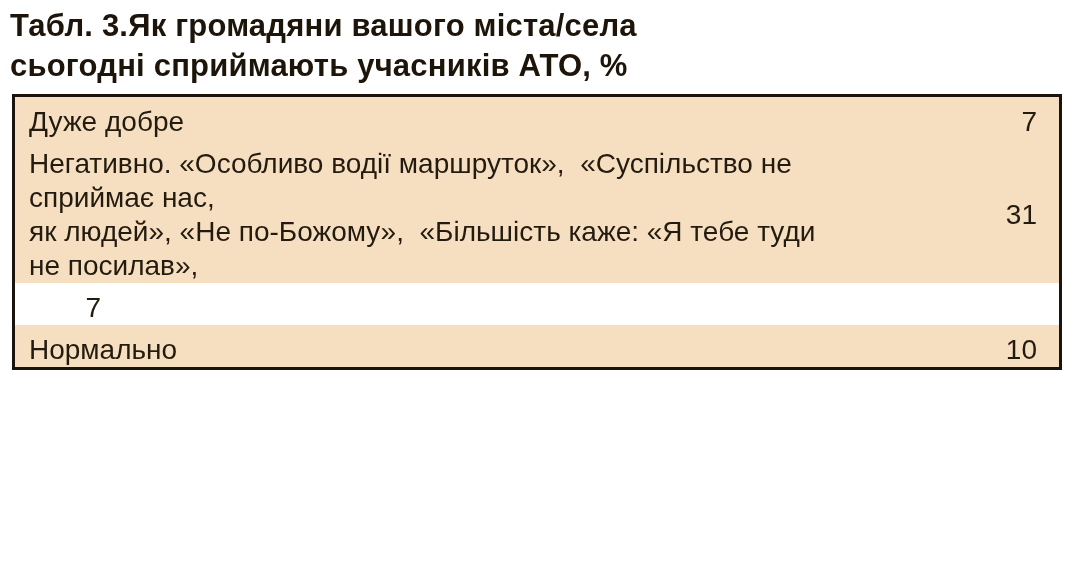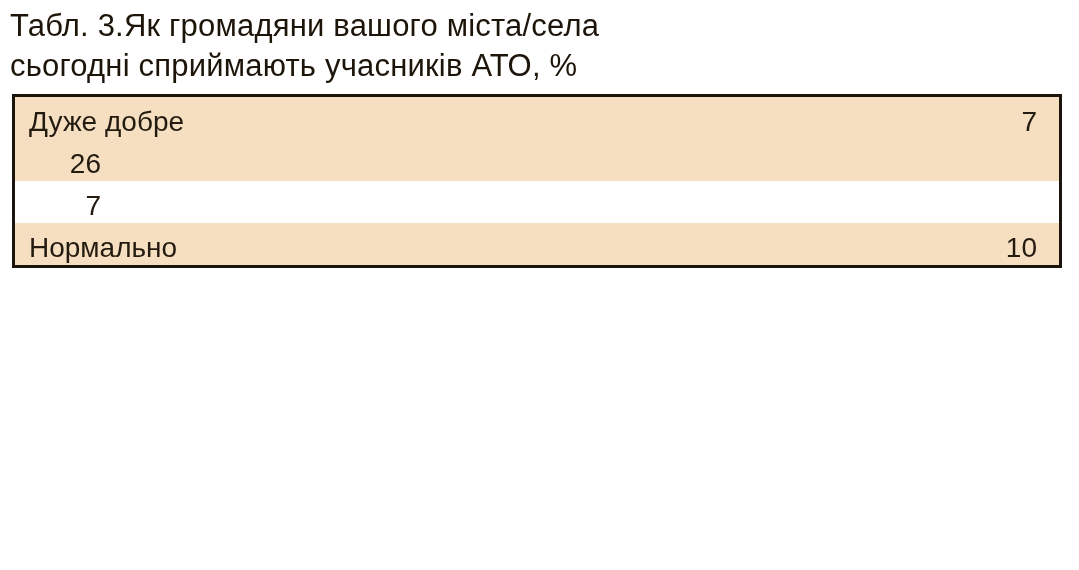--- a/index.html
+++ b/index.html
@@ -12,21 +12,21 @@
     position: relative;
     width: 1079px;
     height: 570px;
     background: #ffffff;
     overflow: hidden;
   }
   .page-title {
     margin: 6px 0 0 10px;
     font-size: 31px;
     line-height: 40px;
-    font-weight: 400;
+    font-weight: 700;
     color: #1d140a;
     letter-spacing: 0.2px;
     white-space: pre-line;
   }
   .data-table {
     position: absolute;
     left: 12px;
     top: 94px;
     width: 1050px;
     box-sizing: border-box;
@@ -68,21 +68,25 @@
 
   <div class="data-table">
 
     <div class="t-row shaded">
       <div class="label">Дуже добре</div>
       <div class="value">7</div>
     </div>
 
 
     <div class="t-row shaded">
-      <div class="value">26</div>
+      <div class="label">Негативно. «Особливо водії маршруток»,  «Суспільство не
+сприймає нас,
+як людей», «Не по-Божому»,  «Більшість каже: «Я тебе туди
+не посилав»,</div>
+      <div class="value">31</div>
     </div>
 
     <div class="t-row">
       <div class="value">7</div>
     </div>
 
     <div class="t-row shaded">
       <div class="label">Нормально</div>
       <div class="value">10</div>
     </div>

